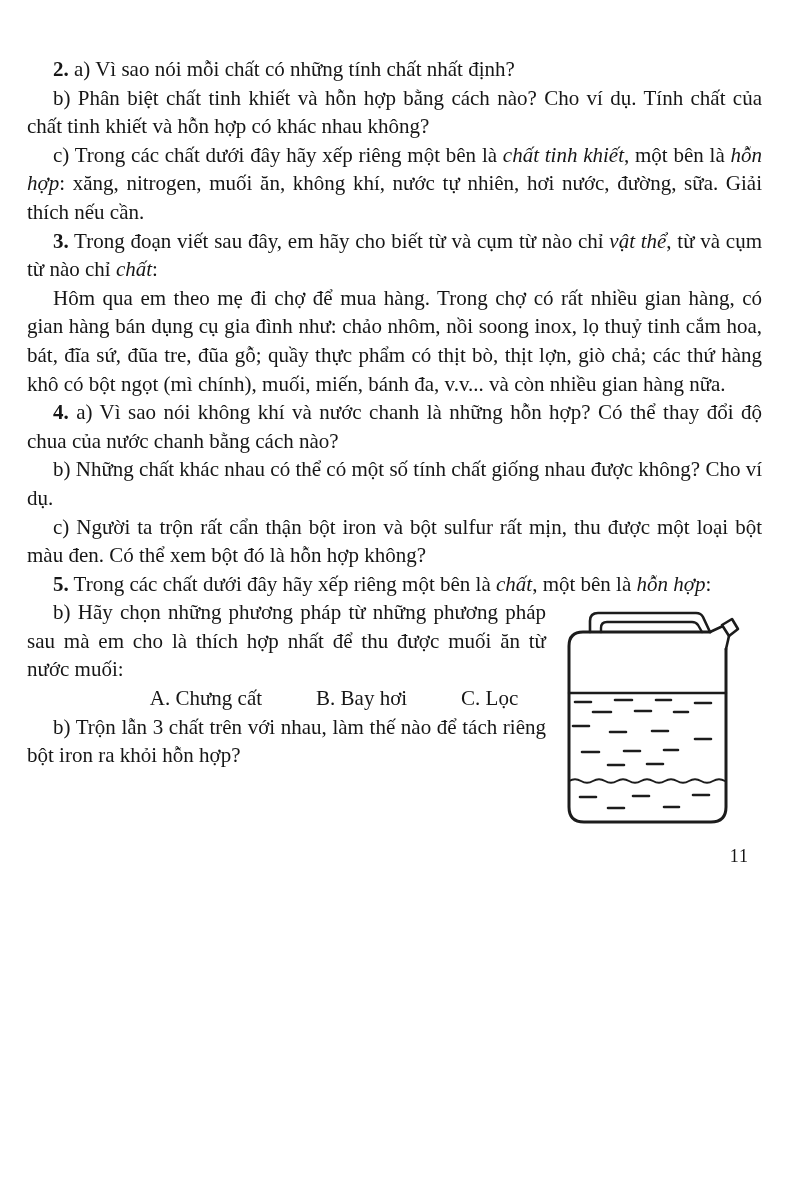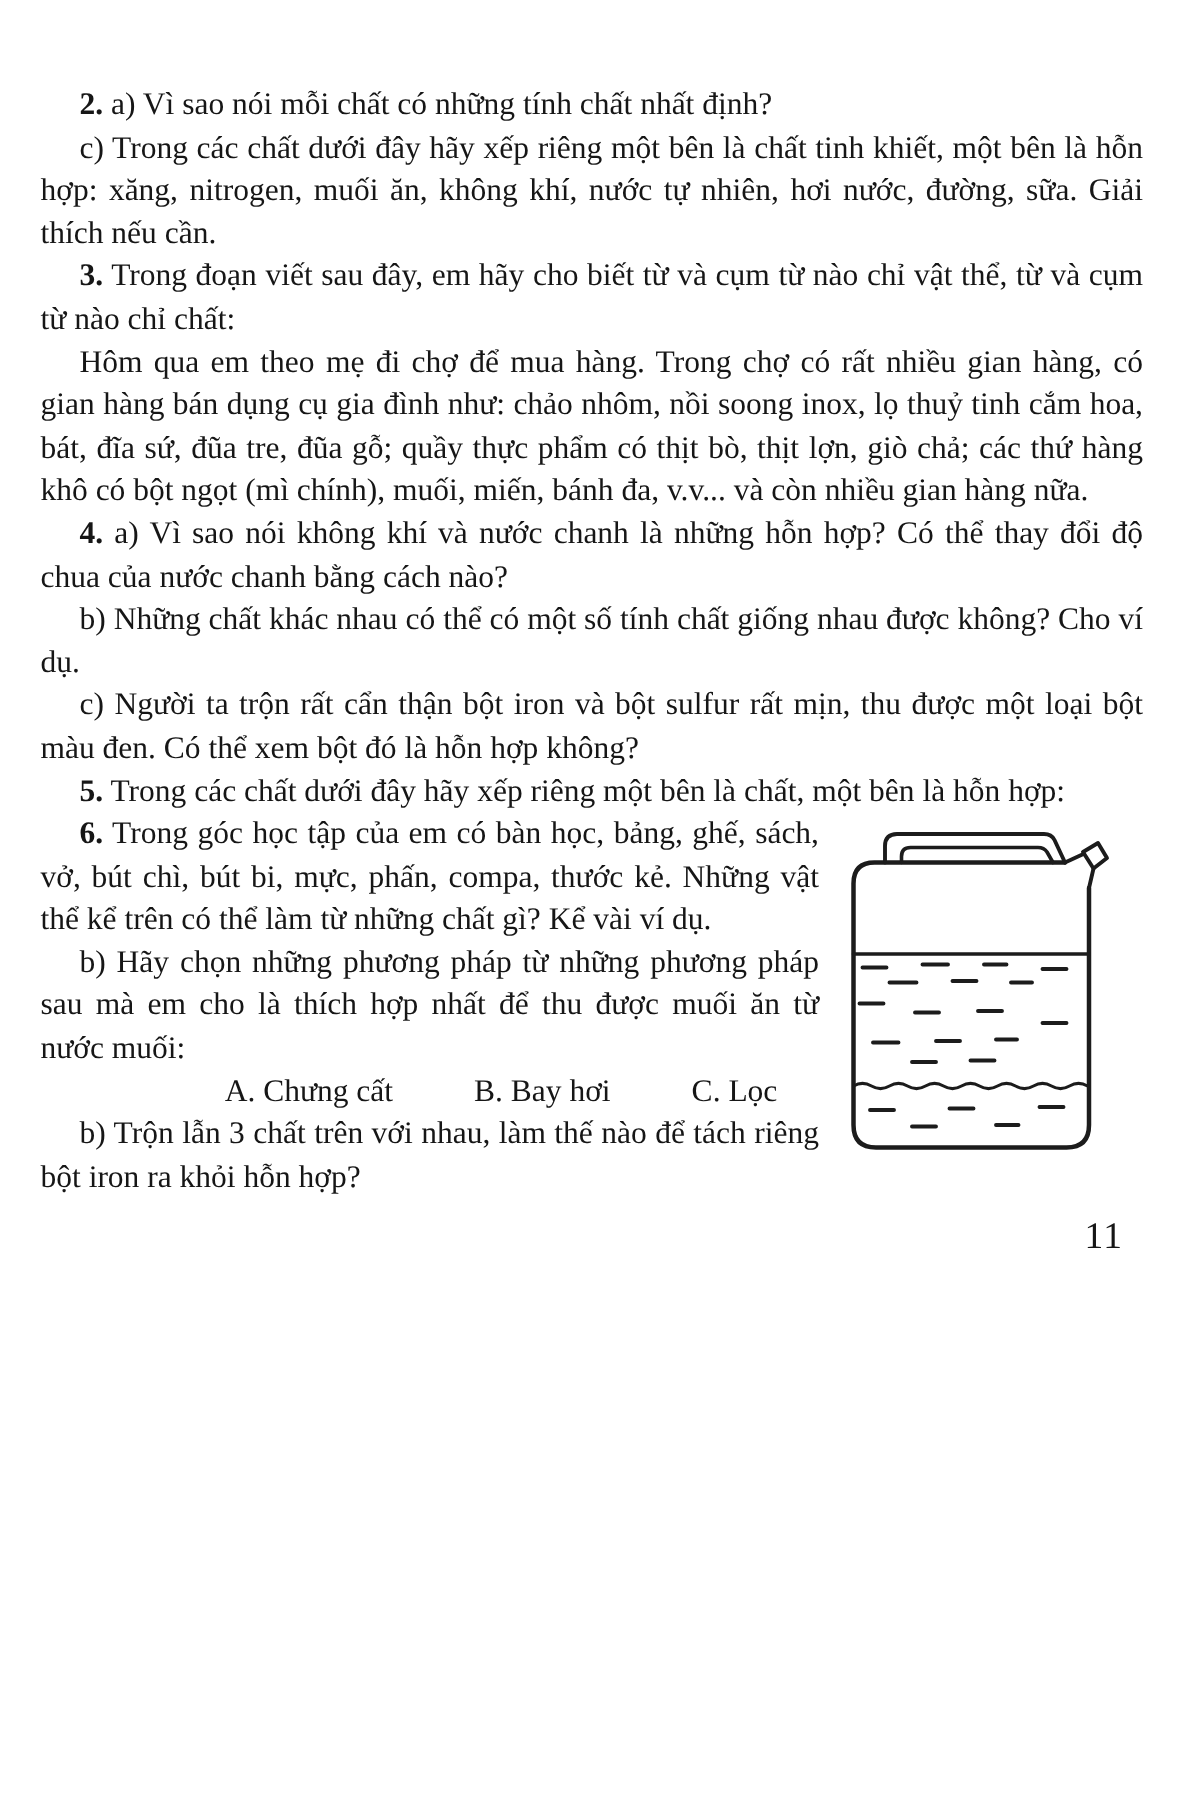--- a/index.html
+++ b/index.html
@@ -12,46 +12,47 @@
     padding: 55px 30px 0 27px;
     font-family: "Liberation Serif", "DejaVu Serif", serif;
     font-size: 21px;
     line-height: 28.6px;
     color: #161616;
     text-align: justify;
     overflow: hidden;
   }
   .page p { margin: 0; text-indent: 26px; }
   .bold   { font-weight: bold; }
-  .italic { }
+  .italic { font-style: italic; }
   p.options { text-indent: 0; padding-left: 95px; text-align: center; }
   p.options .opt { display: inline-block; margin-right: 54px; }
   p.options .opt:last-child { margin-right: 0; }
   .figure-wrap {
     float: right;
     width: 202px;
     height: 232px;
     margin: 2px 0 10px 14px;
   }
   .figure-wrap svg { display: block; }
   .pagenum {
     clear: both;
     text-align: right;
     margin-top: 13px;
     padding-right: 13px;
-    font-size: 25px;
+    font-size: 18px;
     letter-spacing: 1px;
   }
 </style>
 </head>
 <body>
 
 <div class="page">
   <div id="flow">
       <p><span class="bold">2.</span><span> a) Vì sao nói mỗi chất có những tính chất nhất định?</span></p>
+      <p><span>b) Phân biệt chất tinh khiết và hỗn hợp bằng cách nào? Cho ví dụ. Tính chất của chất tinh khiết và hỗn hợp có khác nhau không?</span></p>
       <p><span>c) Trong các chất dưới đây hãy xếp riêng một bên là </span><span class="italic">chất tinh khiết</span><span>, một bên là </span><span class="italic">hỗn hợp</span><span>: xăng, nitrogen, muối ăn, không khí, nước tự nhiên, hơi nước, đường, sữa. Giải thích nếu cần.</span></p>
       <p><span class="bold">3.</span><span> Trong đoạn viết sau đây, em hãy cho biết từ và cụm từ nào chỉ </span><span class="italic">vật thể</span><span>, từ và cụm từ nào chỉ </span><span class="italic">chất</span><span>:</span></p>
       <p><span>Hôm qua em theo mẹ đi chợ để mua hàng. Trong chợ có rất nhiều gian hàng, có gian hàng bán dụng cụ gia đình như: chảo nhôm, nồi soong inox, lọ thuỷ tinh cắm hoa, bát, đĩa sứ, đũa tre, đũa gỗ; quầy thực phẩm có thịt bò, thịt lợn, giò chả; các thứ hàng khô có bột ngọt (mì chính), muối, miến, bánh đa, v.v... và còn nhiều gian hàng nữa.</span></p>
       <p><span class="bold">4.</span><span> a) Vì sao nói không khí và nước chanh là những hỗn hợp? Có thể thay đổi độ chua của nước chanh bằng cách nào?</span></p>
       <p><span>b) Những chất khác nhau có thể có một số tính chất giống nhau được không? Cho ví dụ.</span></p>
       <p><span>c) Người ta trộn rất cẩn thận bột iron và bột sulfur rất mịn, thu được một loại bột màu đen. Có thể xem bột đó là hỗn hợp không?</span></p>
       <p><span class="bold">5.</span><span> Trong các chất dưới đây hãy xếp riêng một bên là </span><span class="italic">chất</span><span>, một bên là </span><span class="italic">hỗn hợp</span><span>:</span></p>
       <div class="figure-wrap">
     <svg width="202" height="232" viewBox="0 0 202 232" fill="none" stroke="#1c1c1c" stroke-linecap="round" stroke-linejoin="round">
 
@@ -69,21 +70,20 @@
 
       <path d="M9,93 L166,93" stroke-width="2.4"></path>
 
       <path stroke-width="2.6" d="M15,102H31 M55,100H72 M96,100H111 M135,103H151 M33,112H51 M75,111H91 M114,112H128 M13,126H29 M50,132H66 M92,131H108 M135,139H151 M22,152H39 M64,151H80 M104,150H118 M48,165H64 M87,164H103"></path>
 
       <path stroke-width="2" d="M9,181 q6,-3.5 12,0 t12,0 t12,0 t12,0 t12,0 t12,0 t12,0 t12,0 t12,0 t12,0 t12,0 t12,0 t12,0"></path>
 
       <path stroke-width="2.6" d="M20,197H36 M73,196H89 M133,195H149 M48,208H64 M104,207H119"></path>
     </svg>
   </div>
-      <p><span class="bold">6.</span><span> Trong góc học tập của em có bàn học, bảng, ghế, sách, vở, bút chì, bút bi, mực, phấn, compa, thước kẻ. Những vật thể kể trên có thể làm từ những chất gì? Kể vài ví dụ.</span></p>
       <p><span>b) Hãy chọn những phương pháp từ những phương pháp sau mà em cho là thích hợp nhất để thu được muối ăn từ nước muối:</span></p>
       <p class="options"><span class="opt">A. Chưng cất</span><span class="opt">B. Bay hơi</span><span class="opt">C. Lọc</span></p>
       <p><span>b) Trộn lẫn 3 chất trên với nhau, làm thế nào để tách riêng bột iron ra khỏi hỗn hợp?</span></p>
     </div>
   <div class="pagenum">
     <span>11</span>
   </div>
 </div>
 
 </body></html>

